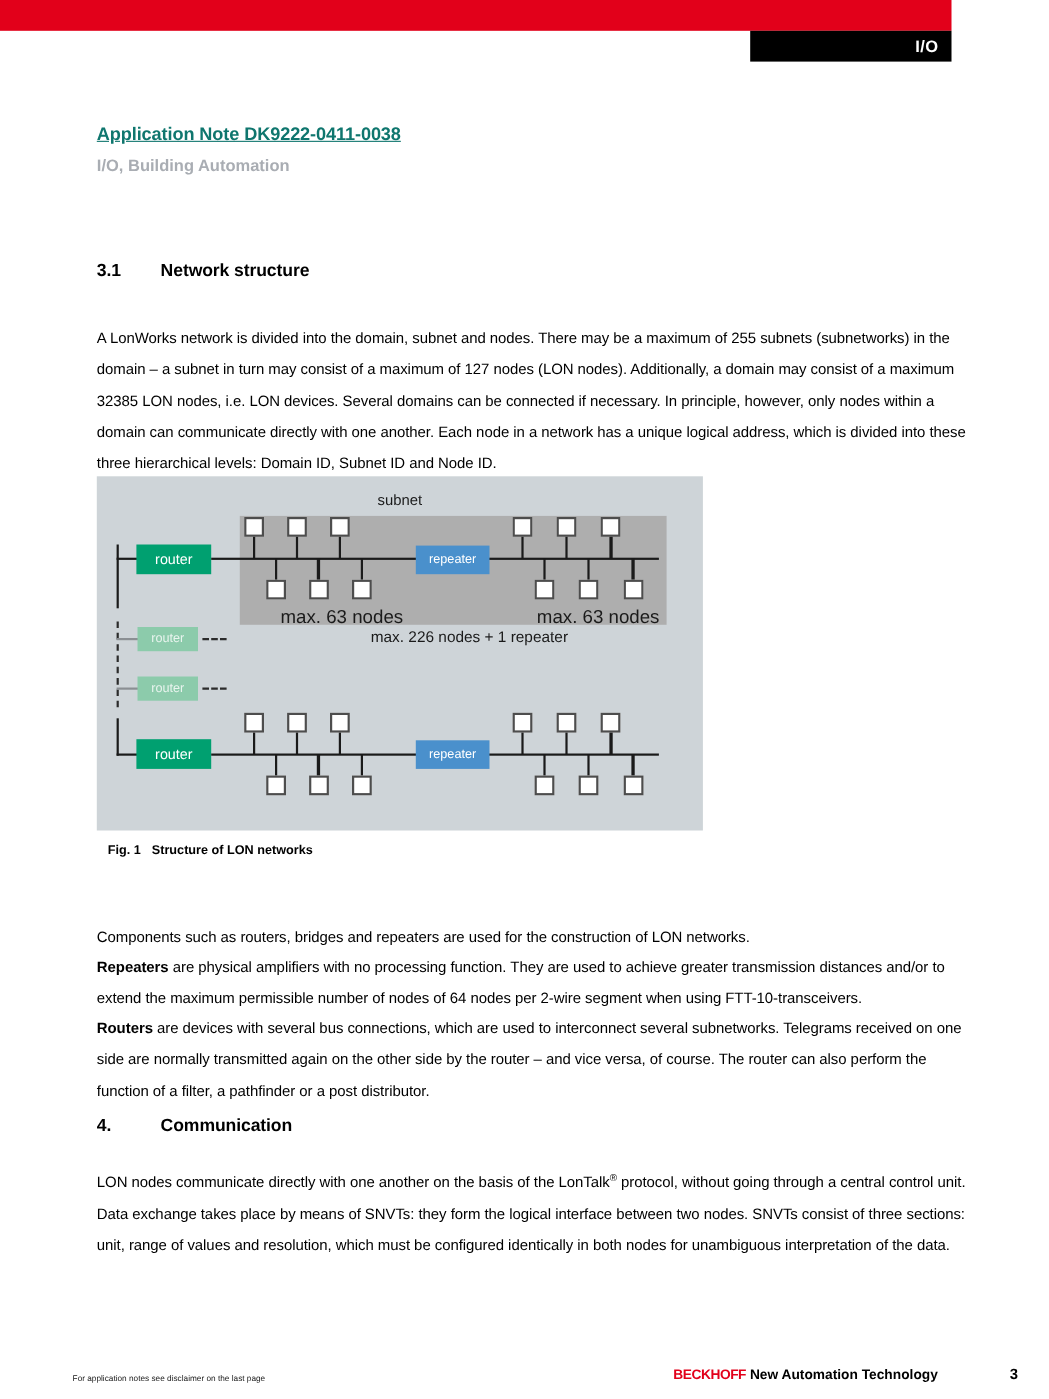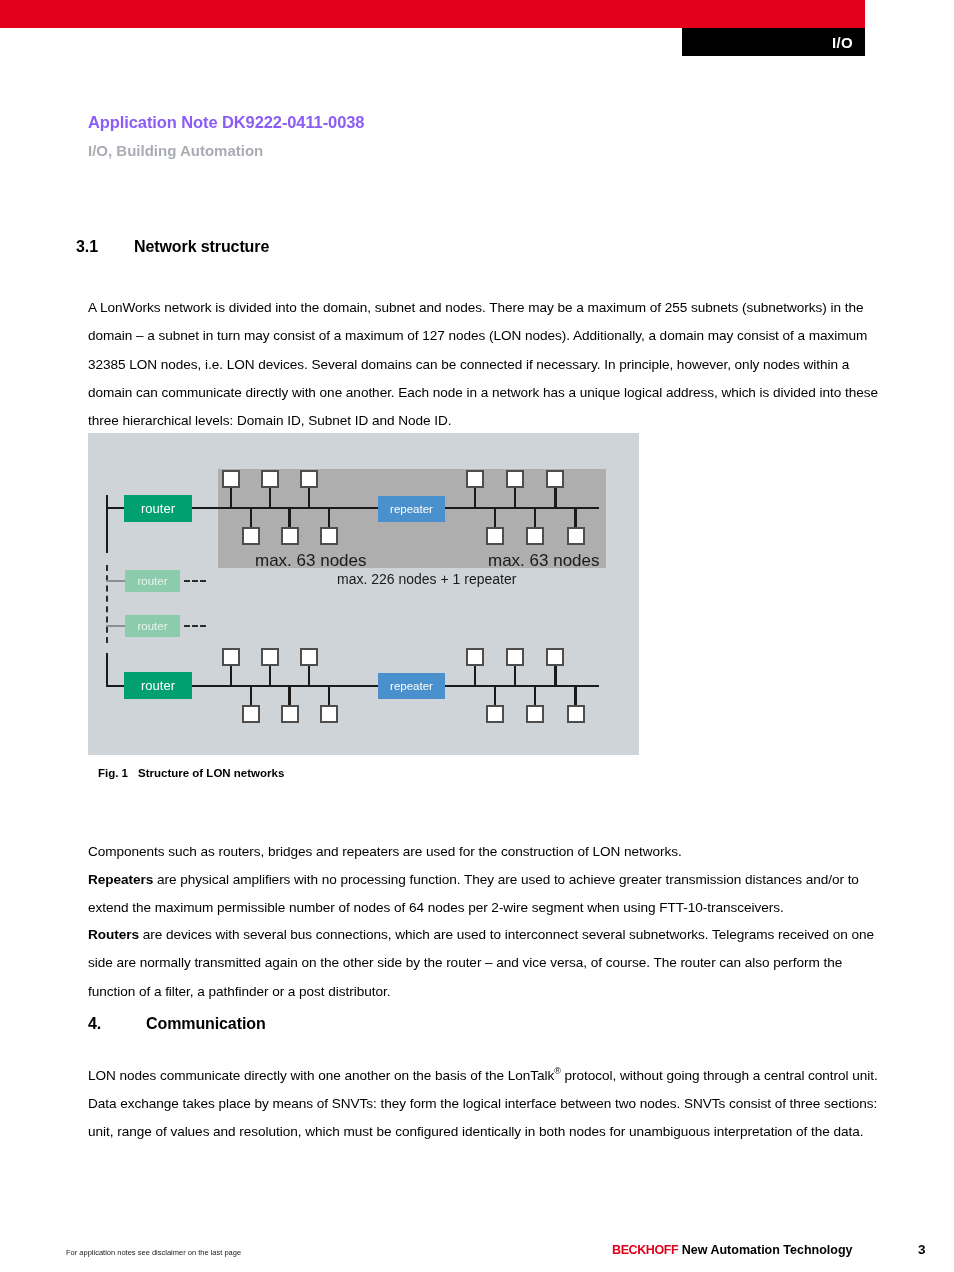--- a/index.html
+++ b/index.html
@@ -39,21 +39,22 @@
     box-sizing: border-box;
   }
 
   
   .doc-title {
     position: absolute;
     left: 88px; top: 113px;
     font-size: 16.5px;
     font-weight: bold;
     letter-spacing: -0.1px;
-    color: #8b5cf6;
+    color: #0f766e;
+    text-decoration: underline;
   }
   .doc-subtitle {
     position: absolute;
     left: 88px; top: 142px;
     font-size: 15px;
     font-weight: bold;
     color: #a9adb3;
   }
 
   
@@ -215,28 +216,29 @@
 </style>
 </head>
 <body>
 
 <div class="red-bar"></div>
 <div class="io-tag">I/O</div>
 
 <div class="doc-title">Application Note DK9222-0411-0038</div>
 <div class="doc-subtitle">I/O, Building Automation</div>
 
-<div class="heading" style="left:76px; top:238px;">
+<div class="heading" style="left:88px; top:238px;">
   <span class="num">3.1</span><span>Network structure</span>
 </div>
 
 <div class="body-text" style="top:279px;">A LonWorks network is divided into the domain, subnet and nodes. There may be a maximum of 255 subnets (subnetworks) in the domain – a subnet in turn may consist of a maximum of 127 nodes (LON nodes). Additionally, a domain may consist of a maximum 32385 LON nodes, i.e. LON devices. Several domains can be connected if necessary. In principle, however, only nodes within a domain can communicate directly with one another. Each node in a network has a unique logical address, which is divided into these three hierarchical levels: Domain ID, Subnet ID and Node ID.</div>
 
 <div class="figure">
 
+  <div class="subnet-label">subnet</div>
 
   <div class="subnet-box"></div>
 
   <div class="vline" style="left:18px; top:62px; height:58px;"></div>
   <div class="bus" style="left:18px; top:74px; width:28px;"></div>
 
   <div class="router-box" style="left:36px; top:62px; width:68px; height:27px;">router</div>
 
   <div class="bus" style="left:104px; top:74px; width:407px;"></div>
 

